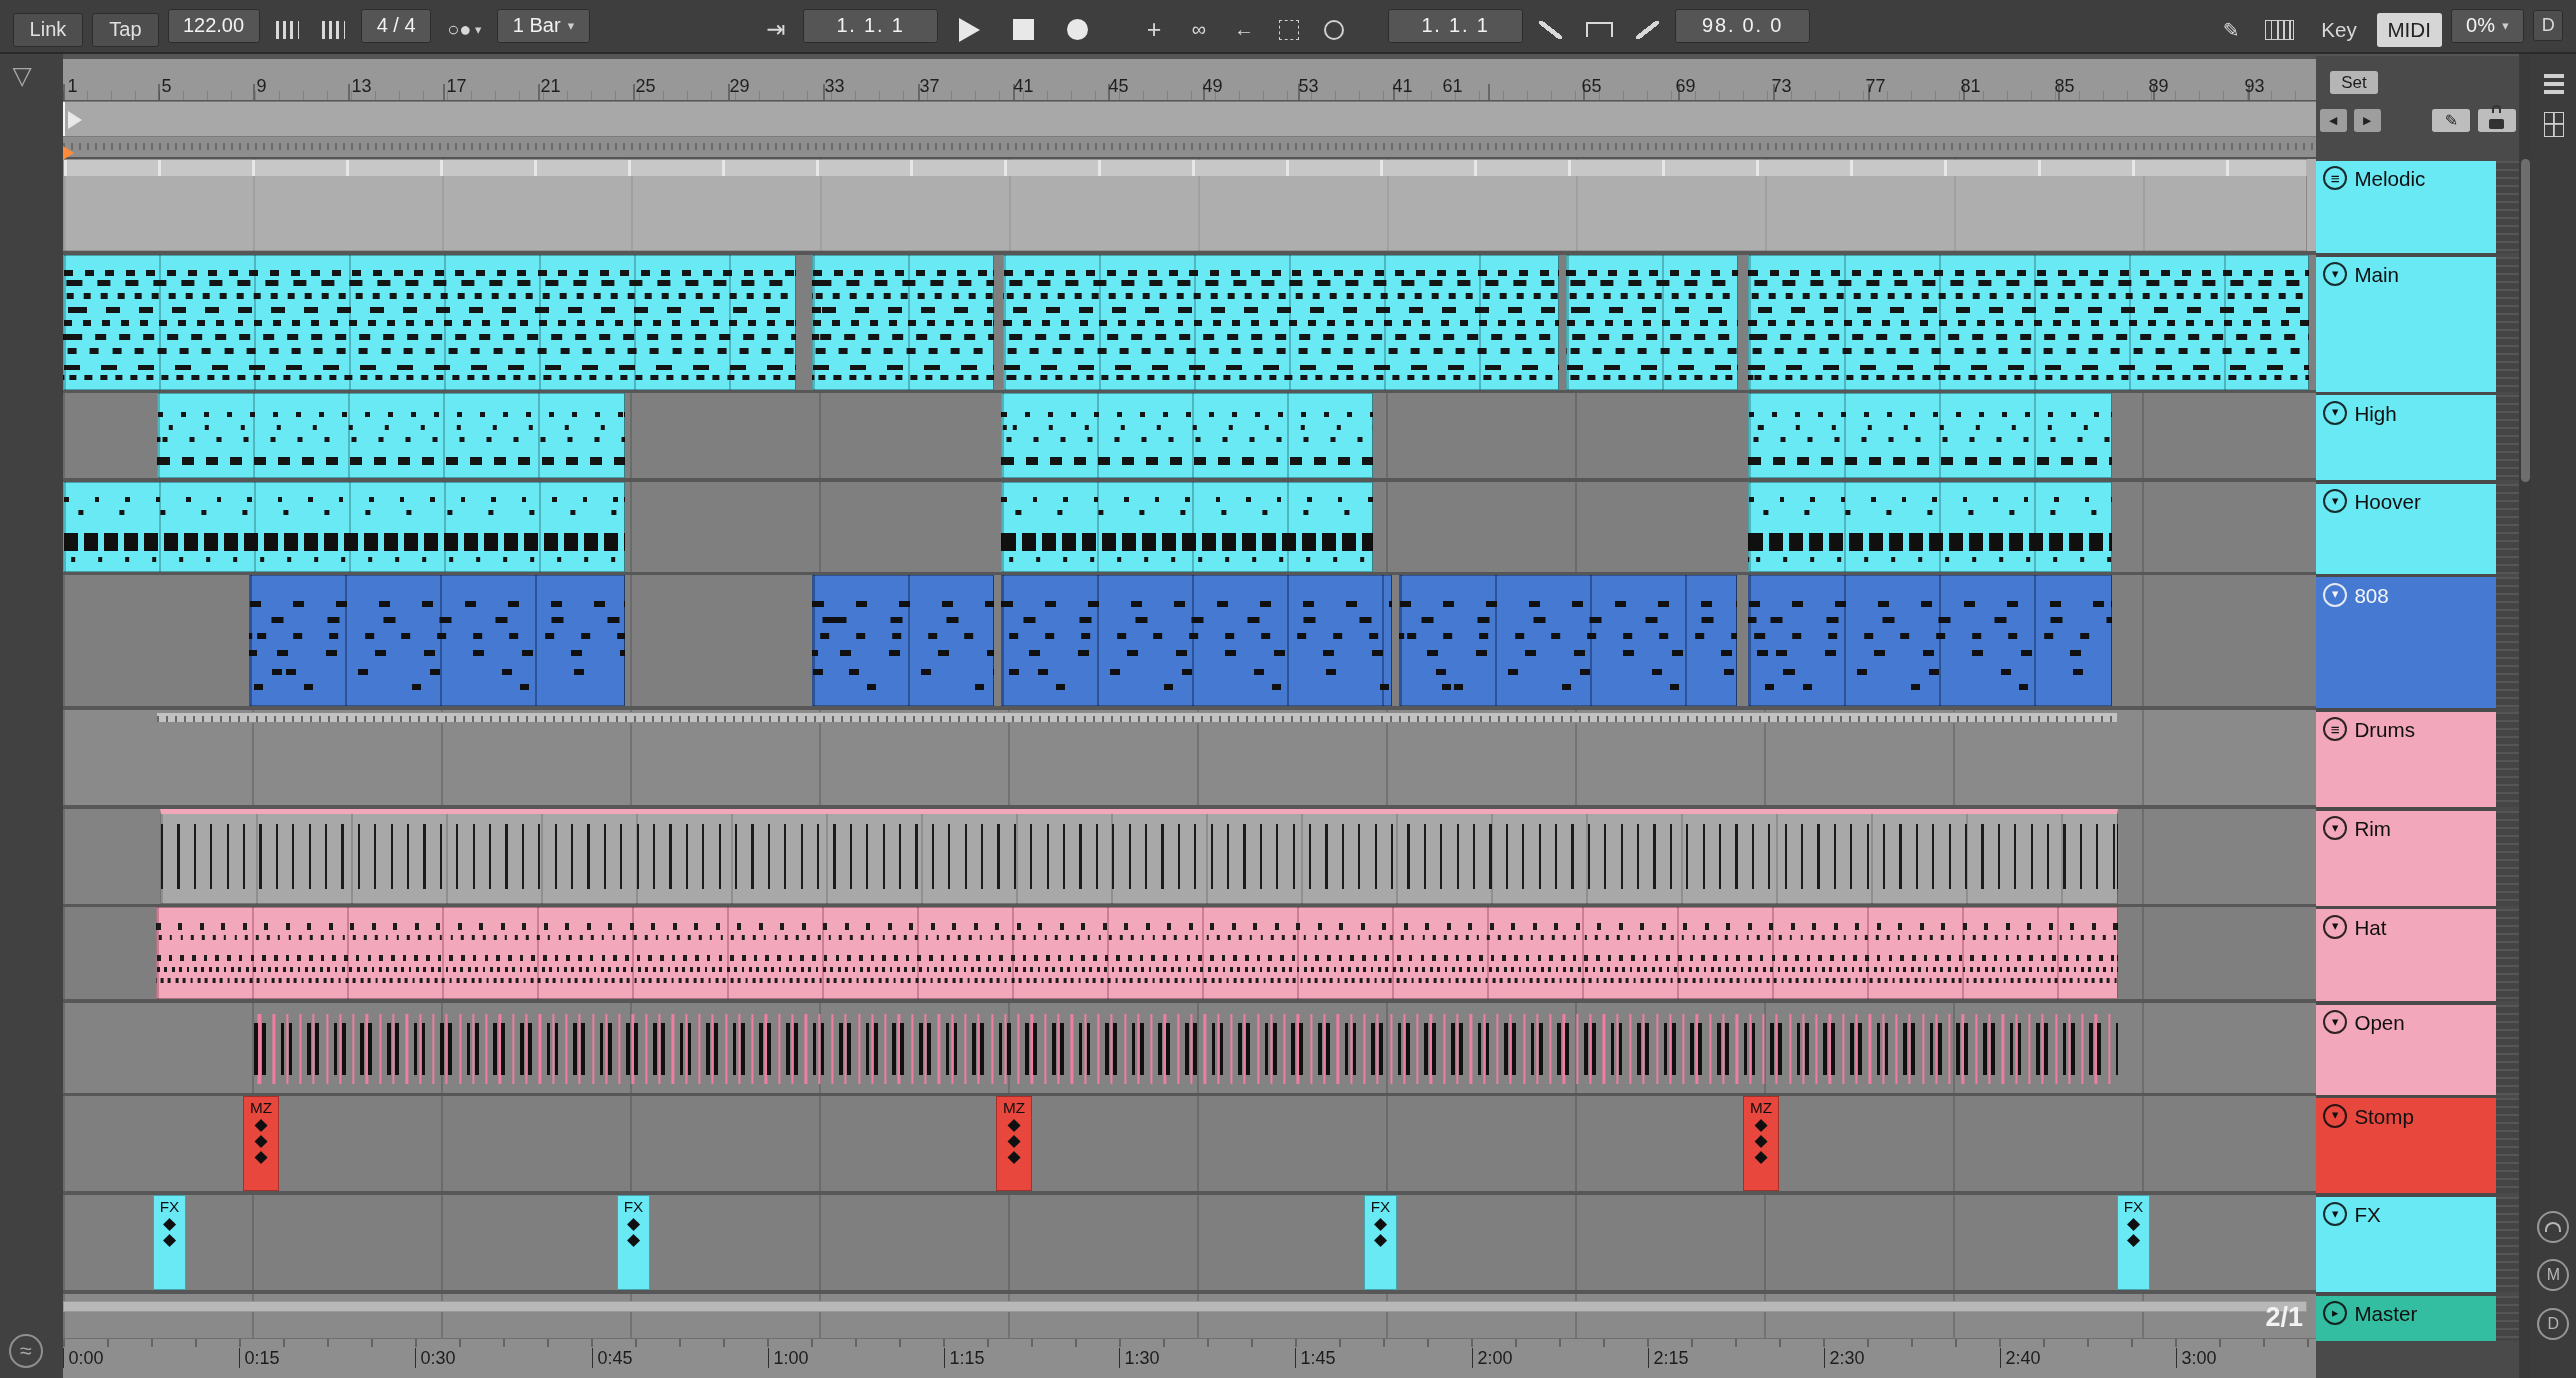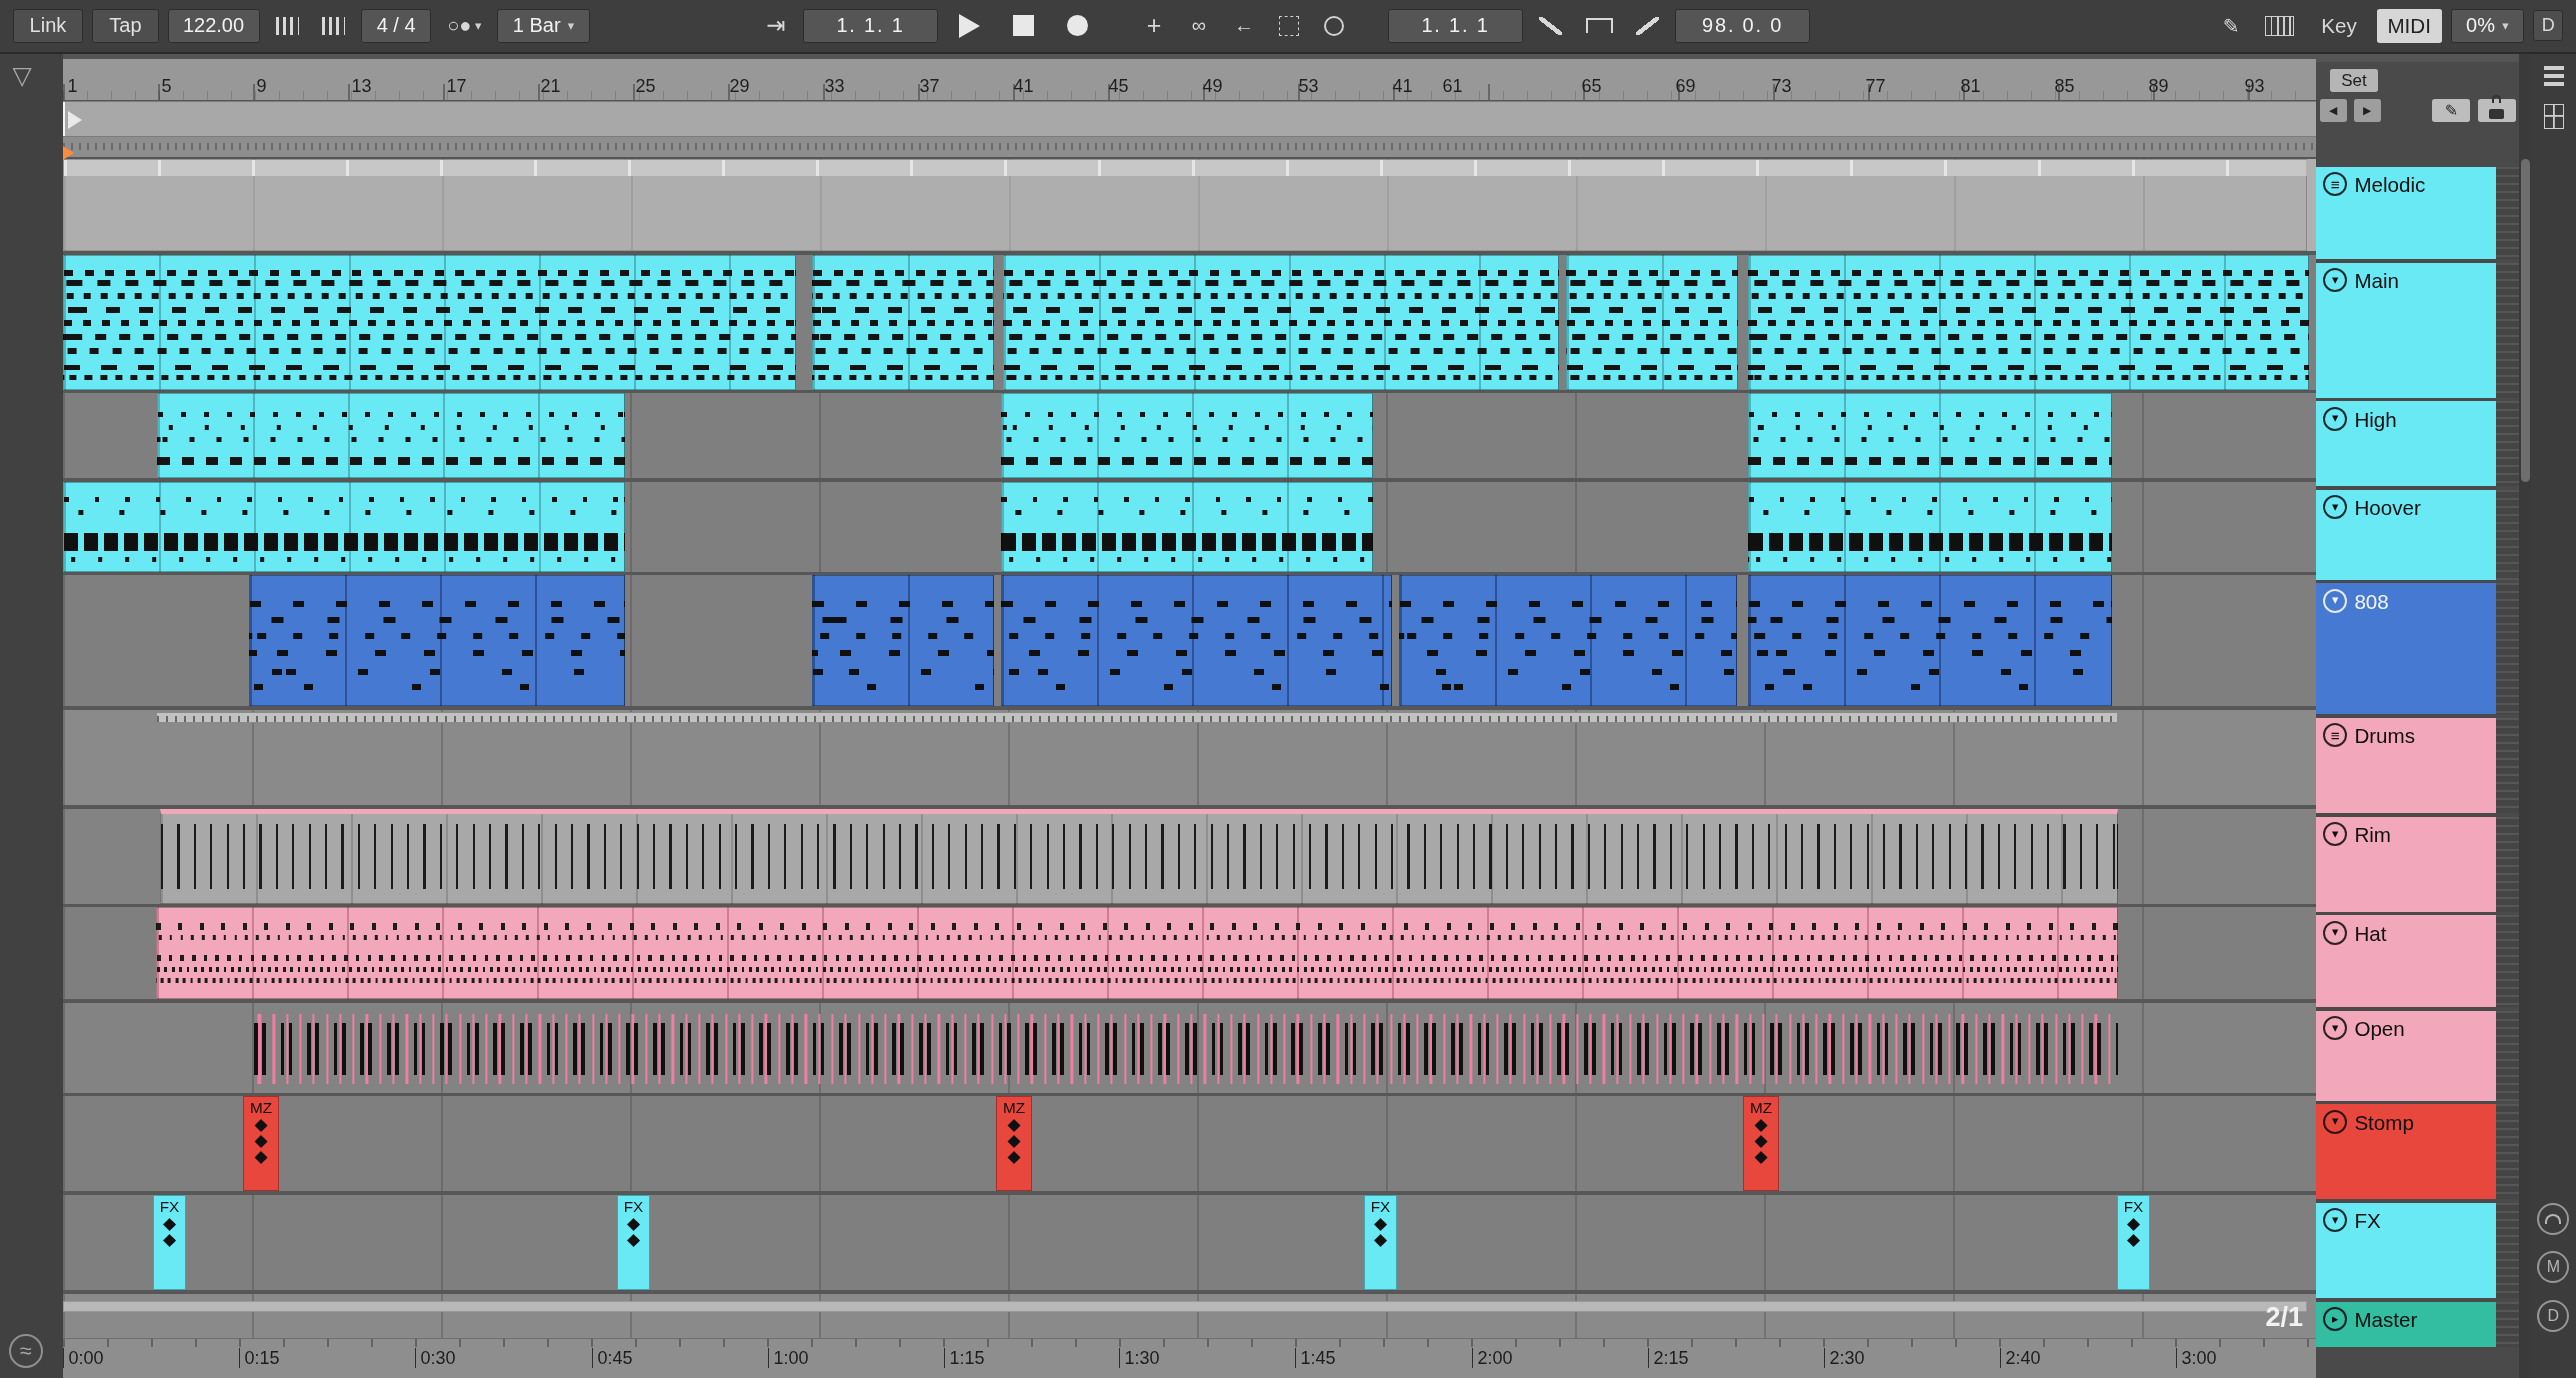--- a/index.html
+++ b/index.html
@@ -5,21 +5,21 @@
   html,body{margin:0;padding:0;background:#222;}
   *{box-sizing:border-box;font-family:"Liberation Sans",sans-serif;}
   .window{position:relative;width:2576px;height:1379px;background:#3e3e3e;overflow:hidden;}
 
   
   .toolbar{position:absolute;top:0;left:0;right:0;height:54px;background:#3e3e3e;border-bottom:2.7px solid #2a2a2a;color:#e2e2e2;z-index:30;}
   .tb-group{position:absolute;top:0;height:51px;display:flex;align-items:center;gap:9px;}
   .tb-left{left:12.6px;}
   .tb-center{left:758px;}
   .tb-right{right:12.6px;}
-  button{border:none;cursor:pointer;}
+  button{border:none;cursor:pointer;margin-top:8px;}
   .tb-btn{height:34px;padding:0 16px;background:#4e4e4e;border:0.9px solid #2c2c2c;border-radius:2.7px;color:#e0e0e0;font-size:20px;display:flex;align-items:center;}
   .tb-display{height:34px;padding:0 14.4px;background:#555;border:0.9px solid #2c2c2c;border-radius:2.7px;color:#f2f2f2;font-size:20px;display:flex;align-items:center;gap:7.2px;}
   .wide-num{min-width:135px;justify-content:center;letter-spacing:1.8px;}
   .tb-icon-btn{height:34px;min-width:36px;padding:0 7.2px;background:transparent;color:#d8d8d8;font-size:20px;display:flex;align-items:center;justify-content:center;gap:3.6px;}
   .tb-flat{height:34px;padding:0 10.8px;background:transparent;color:#d8d8d8;font-size:20.6px;display:flex;align-items:center;}
   .tb-flat.active{background:#d6d6d6;color:#222;border-radius:2.7px;}
   .caret{font-size:12.6px;color:#cfcfcf;}
   .nudge{width:23px;height:18px;background:repeating-linear-gradient(90deg,#d8d8d8 0 2.7px,transparent 2.7px 7.2px);}
   .tri{width:0;height:0;border-left:21.5px solid #e8e8e8;border-top:12.6px solid transparent;border-bottom:12.6px solid transparent;}
   .sq{width:21.5px;height:21.5px;background:#e8e8e8;}
@@ -159,21 +159,21 @@
 
   .master-band{position:absolute;left:0;right:9px;top:7.2px;height:10.8px;background:#b8b8b8;border:0.9px solid #999;}
 
   .bottom-ruler{position:absolute;left:63px;top:1284px;width:2253px;height:40px;background:#8e8e8e;border-top:1.8px solid #6e6e6e;
     background-image:repeating-linear-gradient(90deg,rgba(0,0,0,.3) 0 1.8px,transparent 1.8px 44px);
     background-size:100% 8px;background-position:0 0;background-repeat:repeat-x;}
   .time-num{position:absolute;top:9px;font-size:18px;color:#1d1d1d;padding-left:4.5px;border-left:1.8px solid #2e2e2e;line-height:20px;}
   .zoom-label{position:absolute;left:2199px;top:1248px;width:104px;text-align:right;font-size:27px;font-weight:600;color:#f2f2f2;z-index:8;}
 
   
-  .sidebar{position:absolute;left:2316px;top:8px;bottom:0;width:203px;background:#4a4a4a;z-index:10;}
+  .sidebar{position:absolute;left:2316px;top:2px;bottom:0;width:203px;background:#4a4a4a;z-index:10;}
   .sb-top{position:absolute;left:3.6px;top:7.2px;width:196px;}
   .set-btn{height:23px;padding:0 10.8px;background:#b5b5b5;color:#1d1d1d;font-size:17px;border-radius:2.7px;margin-left:10.8px;}
   .sb-row{display:flex;align-items:center;gap:7.2px;margin-top:7.2px;}
   .circ-btn{width:27px;height:23px;background:#9e9e9e;color:#222;font-size:13.5px;border-radius:2.7px;display:flex;align-items:center;justify-content:center;}
   .sb-spacer{flex:1;}
   .sq-btn{width:38px;height:23px;background:#bdbdbd;color:#222;font-size:16px;border-radius:2.7px;display:flex;align-items:center;justify-content:center;gap:1.8px;}
   .lock-body{width:14.4px;height:10px;background:#333;border-radius:1.8px;margin-top:6.3px;}
   .lock-shackle{position:absolute;width:9px;height:8px;border:2.7px solid #333;border-bottom:none;border-radius:6.3px 6.3px 0 0;margin-top:-8px;}
   .lock-wrap{position:relative;display:flex;flex-direction:column;align-items:center;}
 

